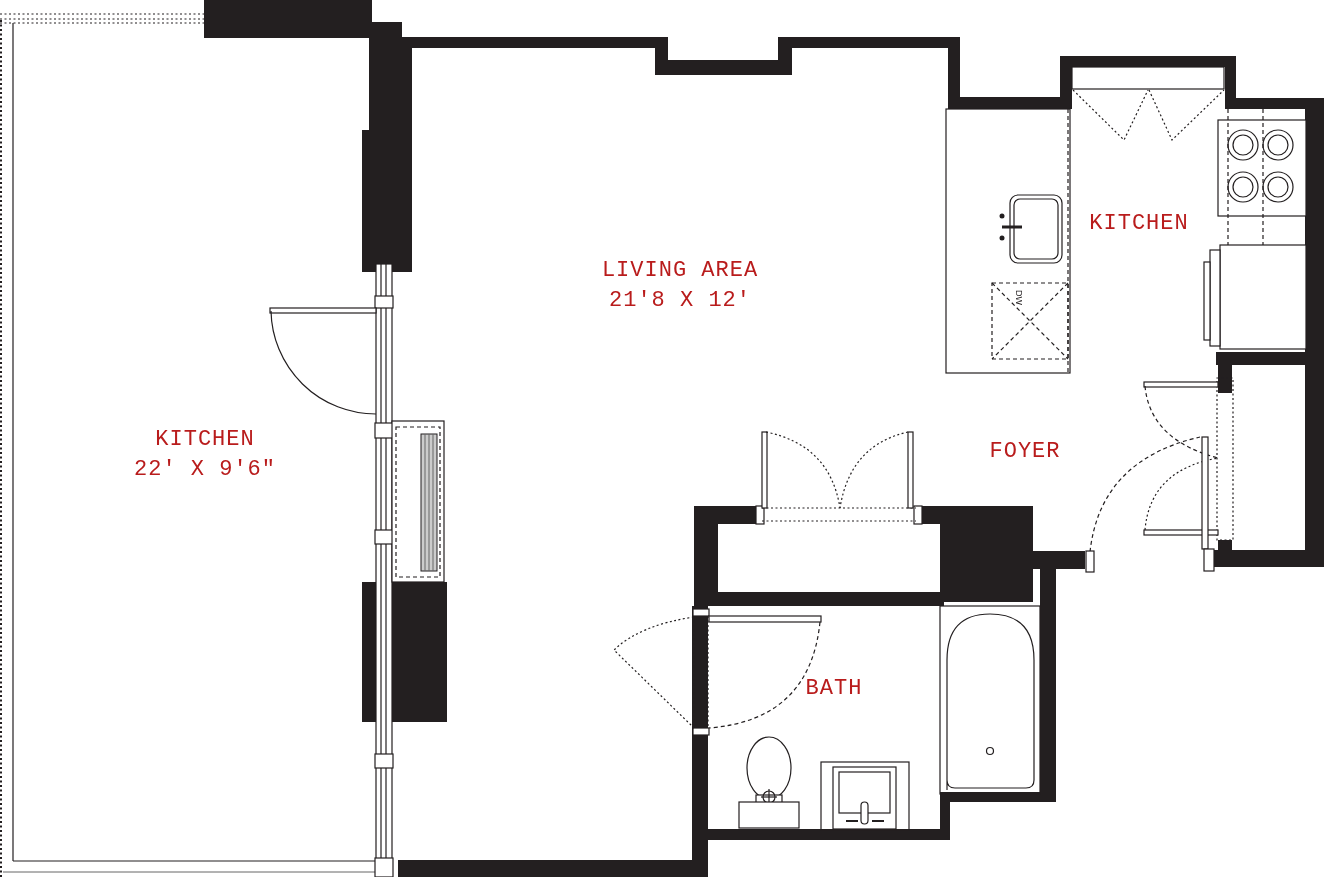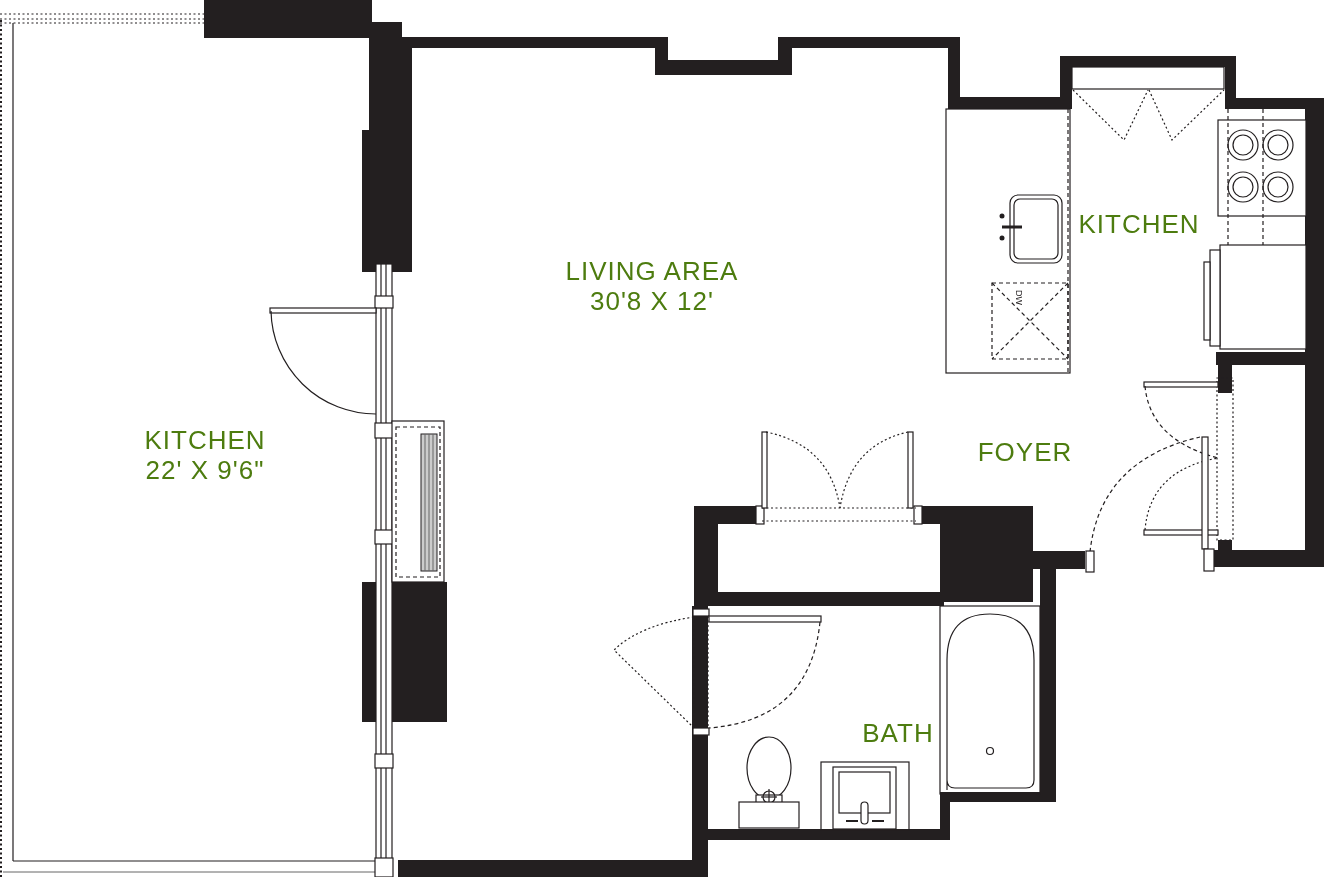--- a/index.html
+++ b/index.html
@@ -4,21 +4,21 @@
 <style>
   html,body{margin:0;padding:0;background:#ffffff;}
   body{width:1324px;height:877px;overflow:hidden;position:relative;}
   #plan{position:absolute;left:0;top:0;width:1324px;height:877px;}
   .wall{fill:#231f20;}
   .thin{fill:none;stroke:#231f20;stroke-width:1.2;}
   .thin2{fill:#fff;stroke:#231f20;stroke-width:1.2;}
   .dash{fill:none;stroke:#231f20;stroke-width:1.2;stroke-dasharray:4 3;}
   .dot{fill:none;stroke:#231f20;stroke-width:1.2;stroke-dasharray:2 2.5;}
   .grey{fill:none;stroke:#666;stroke-width:1;}
-  .label{position:absolute;font-family:Liberation Sans, sans-serif;color:#4d7c0f;text-align:center;letter-spacing:1px;font-size:26px;line-height:30px;white-space:nowrap;}
+  .label{position:absolute;font-family:Liberation Mono, monospace;color:#b91c1c;text-align:center;letter-spacing:1px;font-size:22px;line-height:30px;white-space:nowrap;}
 </style>
 </head>
 <body>
 
 <svg id="plan" viewBox="0 0 1324 877" xmlns="http://www.w3.org/2000/svg">
 
   <g>
     <line x1="0" y1="14" x2="204" y2="14" class="dot"></line>
     <line x1="0" y1="19" x2="204" y2="19" class="dot"></line>
     <line x1="0" y1="23" x2="204" y2="23" class="dot"></line>
@@ -189,25 +189,25 @@
     <rect x="861" y="802" width="7" height="22" rx="3.5" class="thin2"></rect>
     <line x1="846" y1="821" x2="858" y2="821" stroke="#231f20" stroke-width="2"></line>
     <line x1="872" y1="821" x2="884" y2="821" stroke="#231f20" stroke-width="2"></line>
   </g>
 </svg>
 
 <div class="label" style="left:100px;top:425px;width:210px;">
   <div>KITCHEN</div>
   <div>22' X 9'6"</div>
 </div>
-<div class="label" style="left:532px;top:256px;width:240px;">
+<div class="label" style="left:560px;top:256px;width:240px;">
   <div>LIVING AREA</div>
-  <div>30'8 X 12'</div>
+  <div>21'8 X 12'</div>
 </div>
 <div class="label" style="left:1076px;top:209px;width:126px;">
   <div>KITCHEN</div>
 </div>
 <div class="label" style="left:965px;top:437px;width:120px;">
   <div>FOYER</div>
 </div>
-<div class="label" style="left:848px;top:674px;width:100px;margin-top:44px;">
+<div class="label" style="left:784px;top:674px;width:100px;">
   <div>BATH</div>
 </div>
 
 </body></html>

